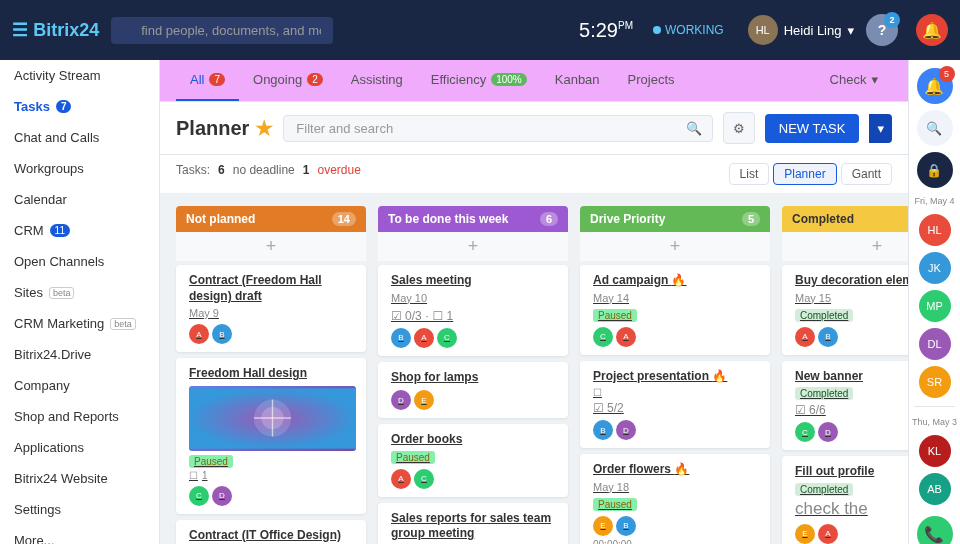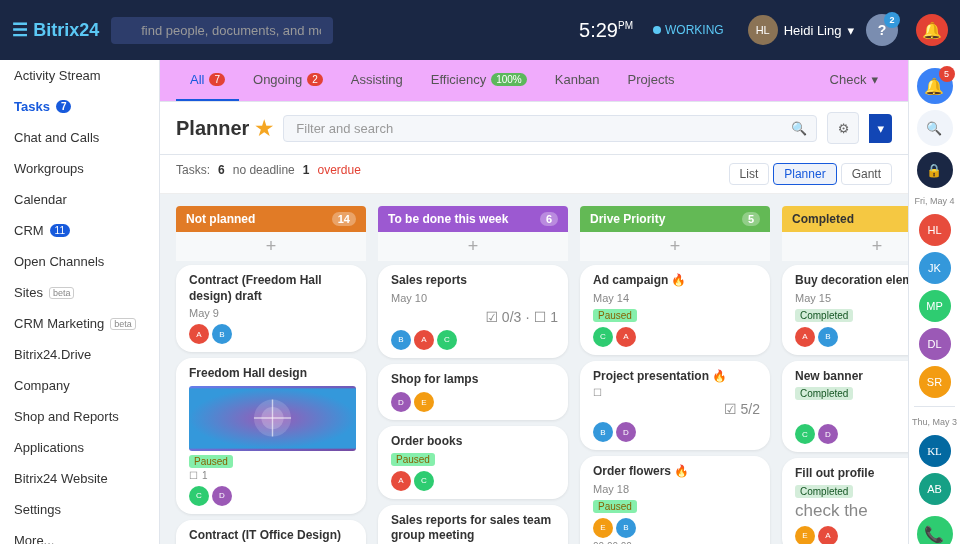--- a/index.html
+++ b/index.html
@@ -64,35 +64,35 @@
     
     .board { display: flex; gap: 4px; overflow-x: auto; padding: 12px 16px; flex: 1; align-items: flex-start; }
     .column { width: 190px; flex-shrink: 0; margin-right: 8px; }
     .col-header { border-radius: 4px 4px 0 0; padding: 6px 10px; font-size: 12px; font-weight: 600; color: #fff; display: flex; align-items: center; justify-content: space-between; }
     .col-header.not-planned { background: #e17b26; }
     .col-header.todo { background: #9c59d1; }
     .col-header.high-priority { background: #63b955; }
     .col-header.completed { background: #f5c842; color: #333; }
     .col-add { text-align: center; padding: 4px; font-size: 18px; color: #aaa; cursor: pointer; background: rgba(255,255,255,0.5); }
     .cards { display: flex; flex-direction: column; gap: 6px; margin-top: 4px; }
-    .card { background: #fff; border-radius: 16px; padding: 8px 10px; box-shadow: 0 1px 3px rgba(0,0,0,0.08); font-size: 12px; cursor: pointer; border-left: 3px solid transparent; }
+    .card { background: #fff; border-radius: 4px; padding: 8px 10px; box-shadow: 0 1px 3px rgba(0,0,0,0.08); font-size: 12px; cursor: pointer; border-left: 3px solid transparent; text-decoration: underline; }
     .card-title { font-weight: 600; font-size: 12px; color: #333; margin-bottom: 3px; line-height: 1.3; }
     .card-date { color: #888; font-size: 11px; margin-bottom: 5px; }
     .card-status { font-size: 10px; color: #888; display: flex; align-items: center; gap: 4px; }
     .card-status .pill { background: #eee; border-radius: 3px; padding: 1px 5px; }
     .card-status .paused { background: #86efac; color: #856404; }
     .card-status .completed-pill { background: #d4edda; color: #155724; }
     .card-avatars { display: flex; gap: 3px; margin-top: 5px; }
     .card-avatar { width: 20px; height: 20px; border-radius: 50%; background: #7a8db0; font-size: 8px; display: flex; align-items: center; justify-content: center; color: #fff; }
     .card-avatar.a1 { background: #e74c3c; }
     .card-avatar.a2 { background: #3498db; }
     .card-avatar.a3 { background: #2ecc71; }
     .card-avatar.a4 { background: #9b59b6; }
     .card-avatar.a5 { background: #f39c12; }
-    .card-progress { font-size: 14px; color: #888; margin-top: 3px; text-align: right; }
+    .card-progress { font-size: 12px; color: #888; margin-top: 3px; }
     .card-check { display: flex; align-items: center; gap: 4px; font-size: 10px; color: #888; margin-top: 2px; }
     .fire { color: #e34234; }
     .col-count { background: rgba(255,255,255,0.3); border-radius: 10px; padding: 1px 6px; font-size: 11px; }
 
     
     .right-panel { width: 52px; background: #fff; border-left: 1px solid #e0e5ec; display: flex; flex-direction: column; align-items: center; padding: 8px 0; gap: 6px; }
     .rp-item { width: 36px; height: 36px; border-radius: 50%; background: #f0f4fa; display: flex; align-items: center; justify-content: center; cursor: pointer; position: relative; }
     .rp-item .badge { top: -2px; right: -2px; }
     .rp-avatar { width: 32px; height: 32px; border-radius: 50%; display: flex; align-items: center; justify-content: center; color: #fff; font-size: 11px; }
     .rp-date { font-size: 9px; color: #888; text-align: center; padding: 2px; }
@@ -235,20 +235,23 @@
         <span>Planner</span>
         <span class="star">★</span>
       </div>
       <div class="filter-wrap">
         <input type="text" class="planner-filter" style="width: 100%; border: 1px solid rgb(221, 227, 237); border-radius: 4px; background: rgb(245, 247, 250); padding: 5px 32px 5px 12px; font-size: 13px; color: rgb(153, 153, 153);" placeholder="Filter and search">
         <span class="filter-icon">🔍</span>
       </div>
       <div class="planner-settings-btn">
         <span>⚙</span>
       </div>
+      <button class="new-task-btn">
+        <span>NEW TASK</span>
+      </button>
       <button class="new-task-dropdown">▾</button>
     </div>
 
     <div class="tasks-summary">
       <span>Tasks:</span>
       <span class="count">6</span>
       <span>no deadline</span>
       <span class="count">1</span>
       <span class="overdue">overdue</span>
       <div class="view-switcher">
@@ -313,21 +316,21 @@
       </div>
 
       <div class="column">
         <div class="col-header todo">
           <span>To be done this week</span>
           <span class="col-count">6</span>
         </div>
         <div class="col-add">+</div>
         <div class="cards">
           <div class="card">
-            <div class="card-title">Sales reports</div>
+            <div class="card-title">Sales meeting</div>
             <div class="card-date">May 10</div>
             <div class="card-progress">☑ 0/3 · ☐ 1</div>
             <div class="card-avatars">
               <div class="card-avatar a2">B</div>
               <div class="card-avatar a1">A</div>
               <div class="card-avatar a3">C</div>
             </div>
           </div>
           <div class="card">
             <div class="card-title">Shop for lamps</div>
@@ -466,20 +469,20 @@
       <span style="color:#fff;">🔒</span>
     </div>
     <div class="rp-date">Fri, May 4</div>
     <div class="rp-avatar a1" style="background:#e74c3c;">HL</div>
     <div class="rp-avatar a2" style="background:#3498db;">JK</div>
     <div class="rp-avatar a3" style="background:#2ecc71;">MP</div>
     <div class="rp-avatar a4" style="background:#9b59b6;">DL</div>
     <div class="rp-avatar a5" style="background:#f39c12;">SR</div>
     <div class="rp-divider"></div>
     <div class="rp-date">Thu, May 3</div>
-    <div class="rp-avatar" style="background:#0369a1;font-family:Liberation Serif, serif;">KL</div>
+    <div class="rp-avatar" style="background:#b91c1c;">KL</div>
     <div class="rp-avatar" style="background:#16a085;">AB</div>
     <div class="rp-item" style="background:#2ecc71;border-radius:50%;margin-top:auto;">
       <span style="color:#fff;font-size:16px;">📞</span>
     </div>
   </div>
 
 </div>
 
 </body></html>

